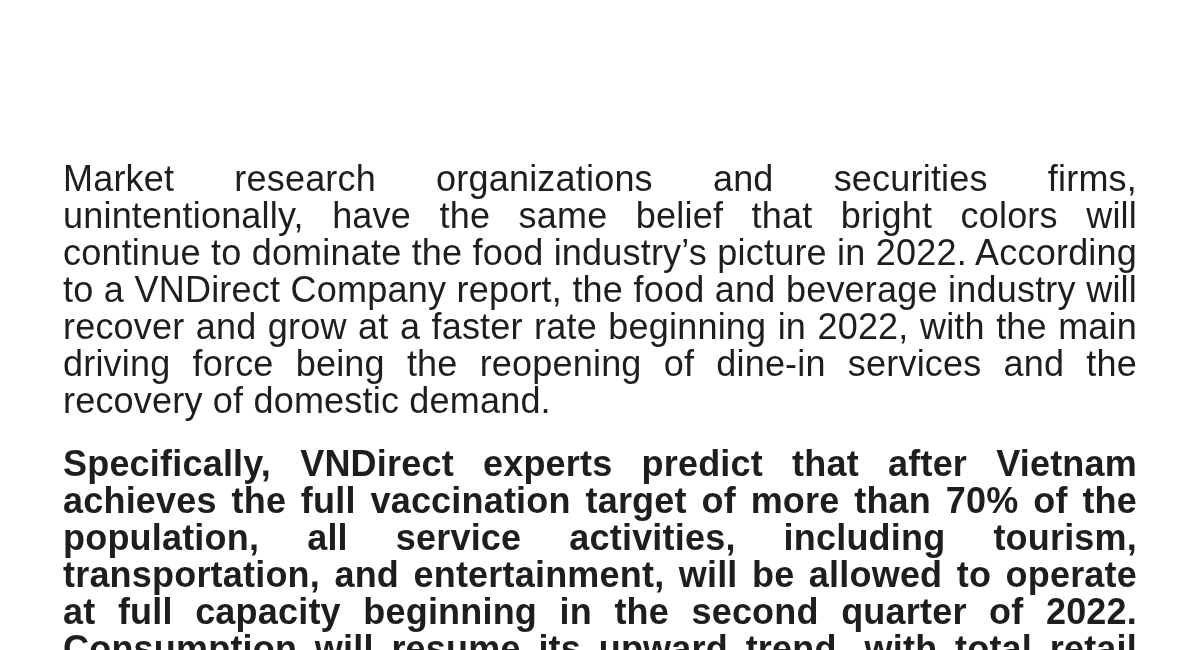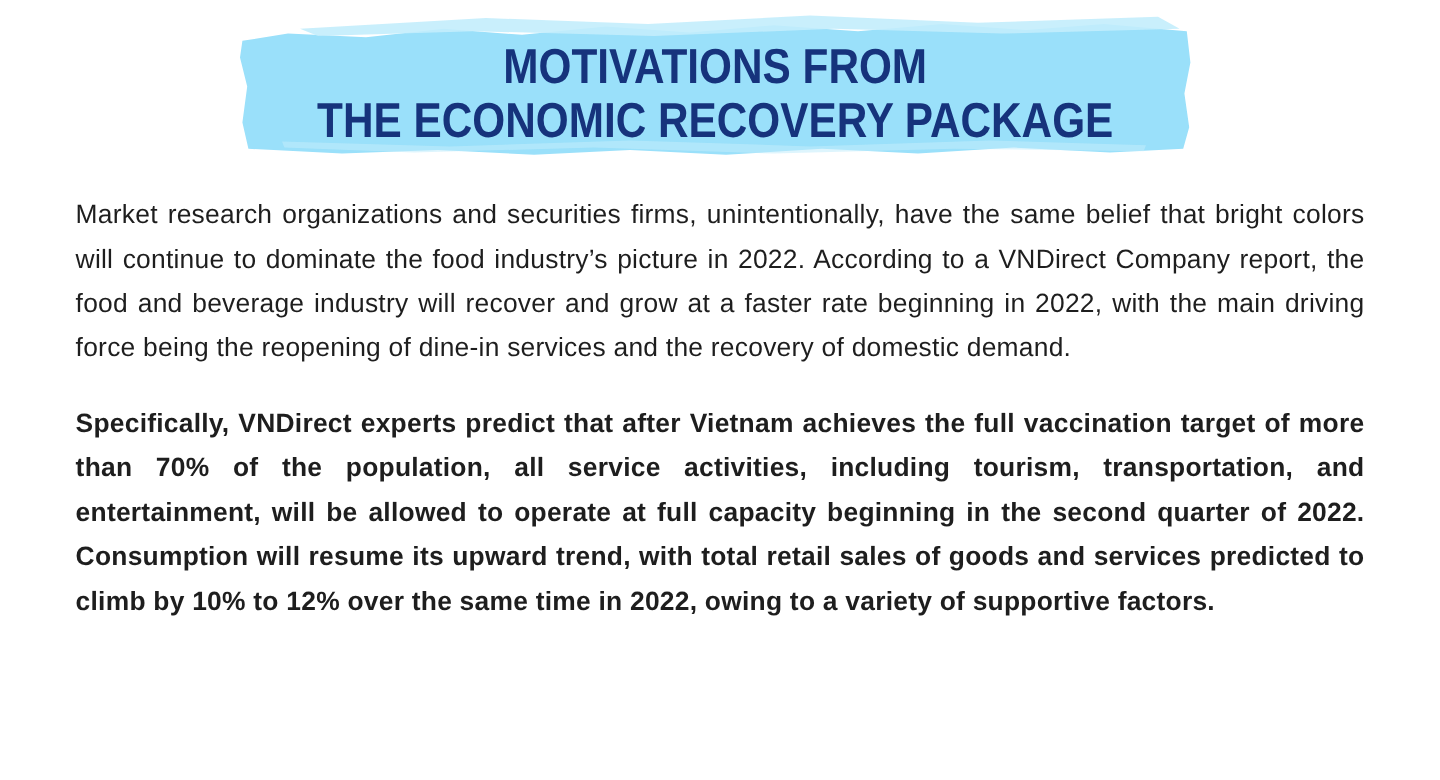--- a/index.html
+++ b/index.html
@@ -55,51 +55,34 @@
   }
   
   .article {
     position: absolute;
     left: 63px;
     top: 160px;
     width: 1074px;
   }
   .article p {
     margin: 0 0 26px 0;
-    font-size: 22px;
+    font-size: 36px;
     line-height: 37px;
     letter-spacing: 0.2px;
     text-align: justify;
   }
   .article p:last-child {
     margin-bottom: 0;
     font-weight: bold;
   }
 </style>
 </head>
 <body>
 
 <div class="page">
 
-  <div class="banner">
-    <svg viewBox="0 0 802 122" preserveAspectRatio="none" aria-hidden="true">
-
-      <path class="js-brush-main" d="M7,24 L45,18 L110,21 L175,14 L240,19 L310,12 L380,17 L450,11 L520,16 L590,10 L660,15 L725,10 L794,16
-               L797,42 L792,68 L796,96 L791,114
-               L730,117 L650,113 L570,118 L490,114 L410,119 L330,115 L250,119 L170,115 L90,118 L12,114
-               L7,92 L11,62 L5,38 Z" fill="#9ae0fa"></path>
-
-      <path class="js-brush-light" d="M55,14 L210,5 L345,10 L480,3 L620,9 L770,4 L788,14 L640,18 L500,14 L350,20 L200,16 L70,20 Z" fill="#c3edfc" opacity="0.9"></path>
-
-      <path class="js-brush-light2" d="M40,108 L180,112 L330,107 L480,112 L630,107 L760,111 L758,116 L600,114 L450,118 L300,113 L150,117 L42,113 Z" fill="#c3edfc" opacity="0.55"></path>
-    </svg>
-    <h1 class="banner-title js-title-color" style="color: rgb(22, 51, 124);">
-      <span>MOTIVATIONS FROM</span>
-      <span>THE ECONOMIC RECOVERY PACKAGE</span>
-    </h1>
-  </div>
 
   <div class="article js-body-color" style="color: rgb(30, 30, 30);">
     <p>Market research organizations and securities firms, unintentionally, have the same belief that bright colors will continue to dominate the food industry’s picture in 2022. According to a VNDirect Company report, the food and beverage industry will recover and grow at a faster rate beginning in 2022, with the main driving force being the reopening of dine-in services and the recovery of domestic demand.</p>
     <p>Specifically, VNDirect experts predict that after Vietnam achieves the full vaccination target of more than 70% of the population, all service activities, including tourism, transportation, and entertainment, will be allowed to operate at full capacity beginning in the second quarter of 2022. Consumption will resume its upward trend, with total retail sales of goods and services predicted to climb by 10% to 12% over the same time in 2022, owing to a variety of supportive factors.</p>
   </div>
 
 </div>
 
 </body></html>

